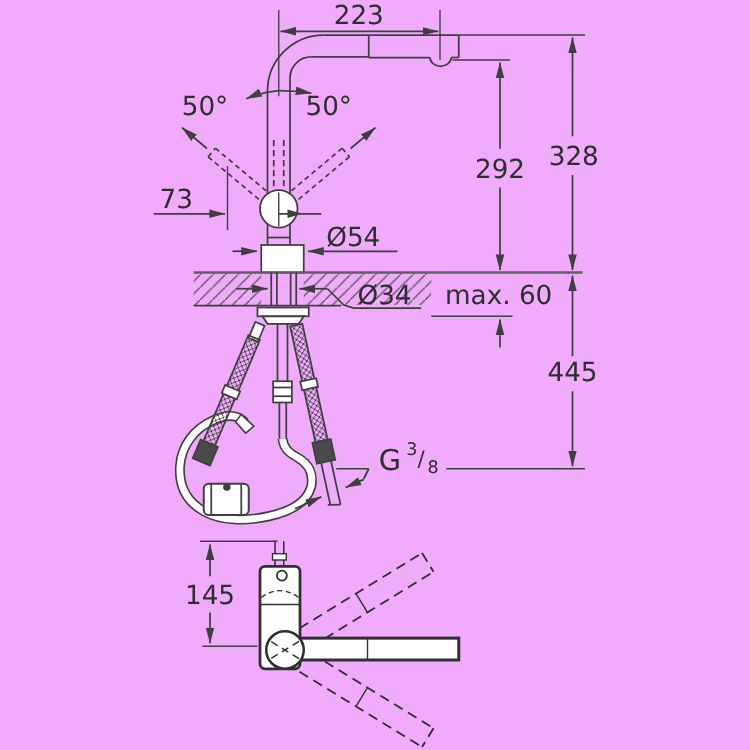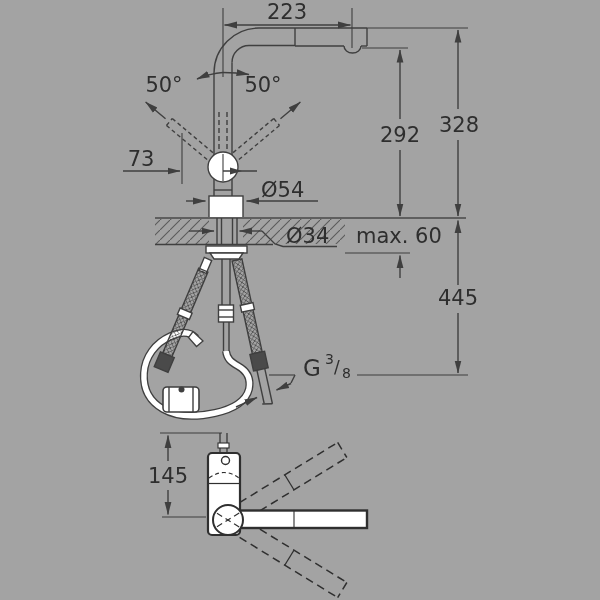--- a/index.html
+++ b/index.html
@@ -1,16 +1,16 @@
 <!DOCTYPE html>
 <html><head>
 <meta charset="utf-8">
 <style>
   html,body{margin:0;padding:0;background:#ffffff;}
-  .stage{width:600px;height:600px;background:#a3a3a3;position:relative;font-family:"DejaVu Sans","Liberation Sans",sans-serif;}
+  .stage{width:600px;height:600px;background:#f0abfc;position:relative;font-family:"DejaVu Sans","Liberation Sans",sans-serif;}
   svg{display:block;}
   text{fill:#2e2e2e;font-family:"DejaVu Sans","Liberation Sans",sans-serif;}
   .dim{font-size:21px;}
   .dimsmall{font-size:14px;}
   line,path,rect,circle,polyline,polygon{vector-effect:none;}
 </style>
 </head>
 <body>
 
 <div class="stage">

